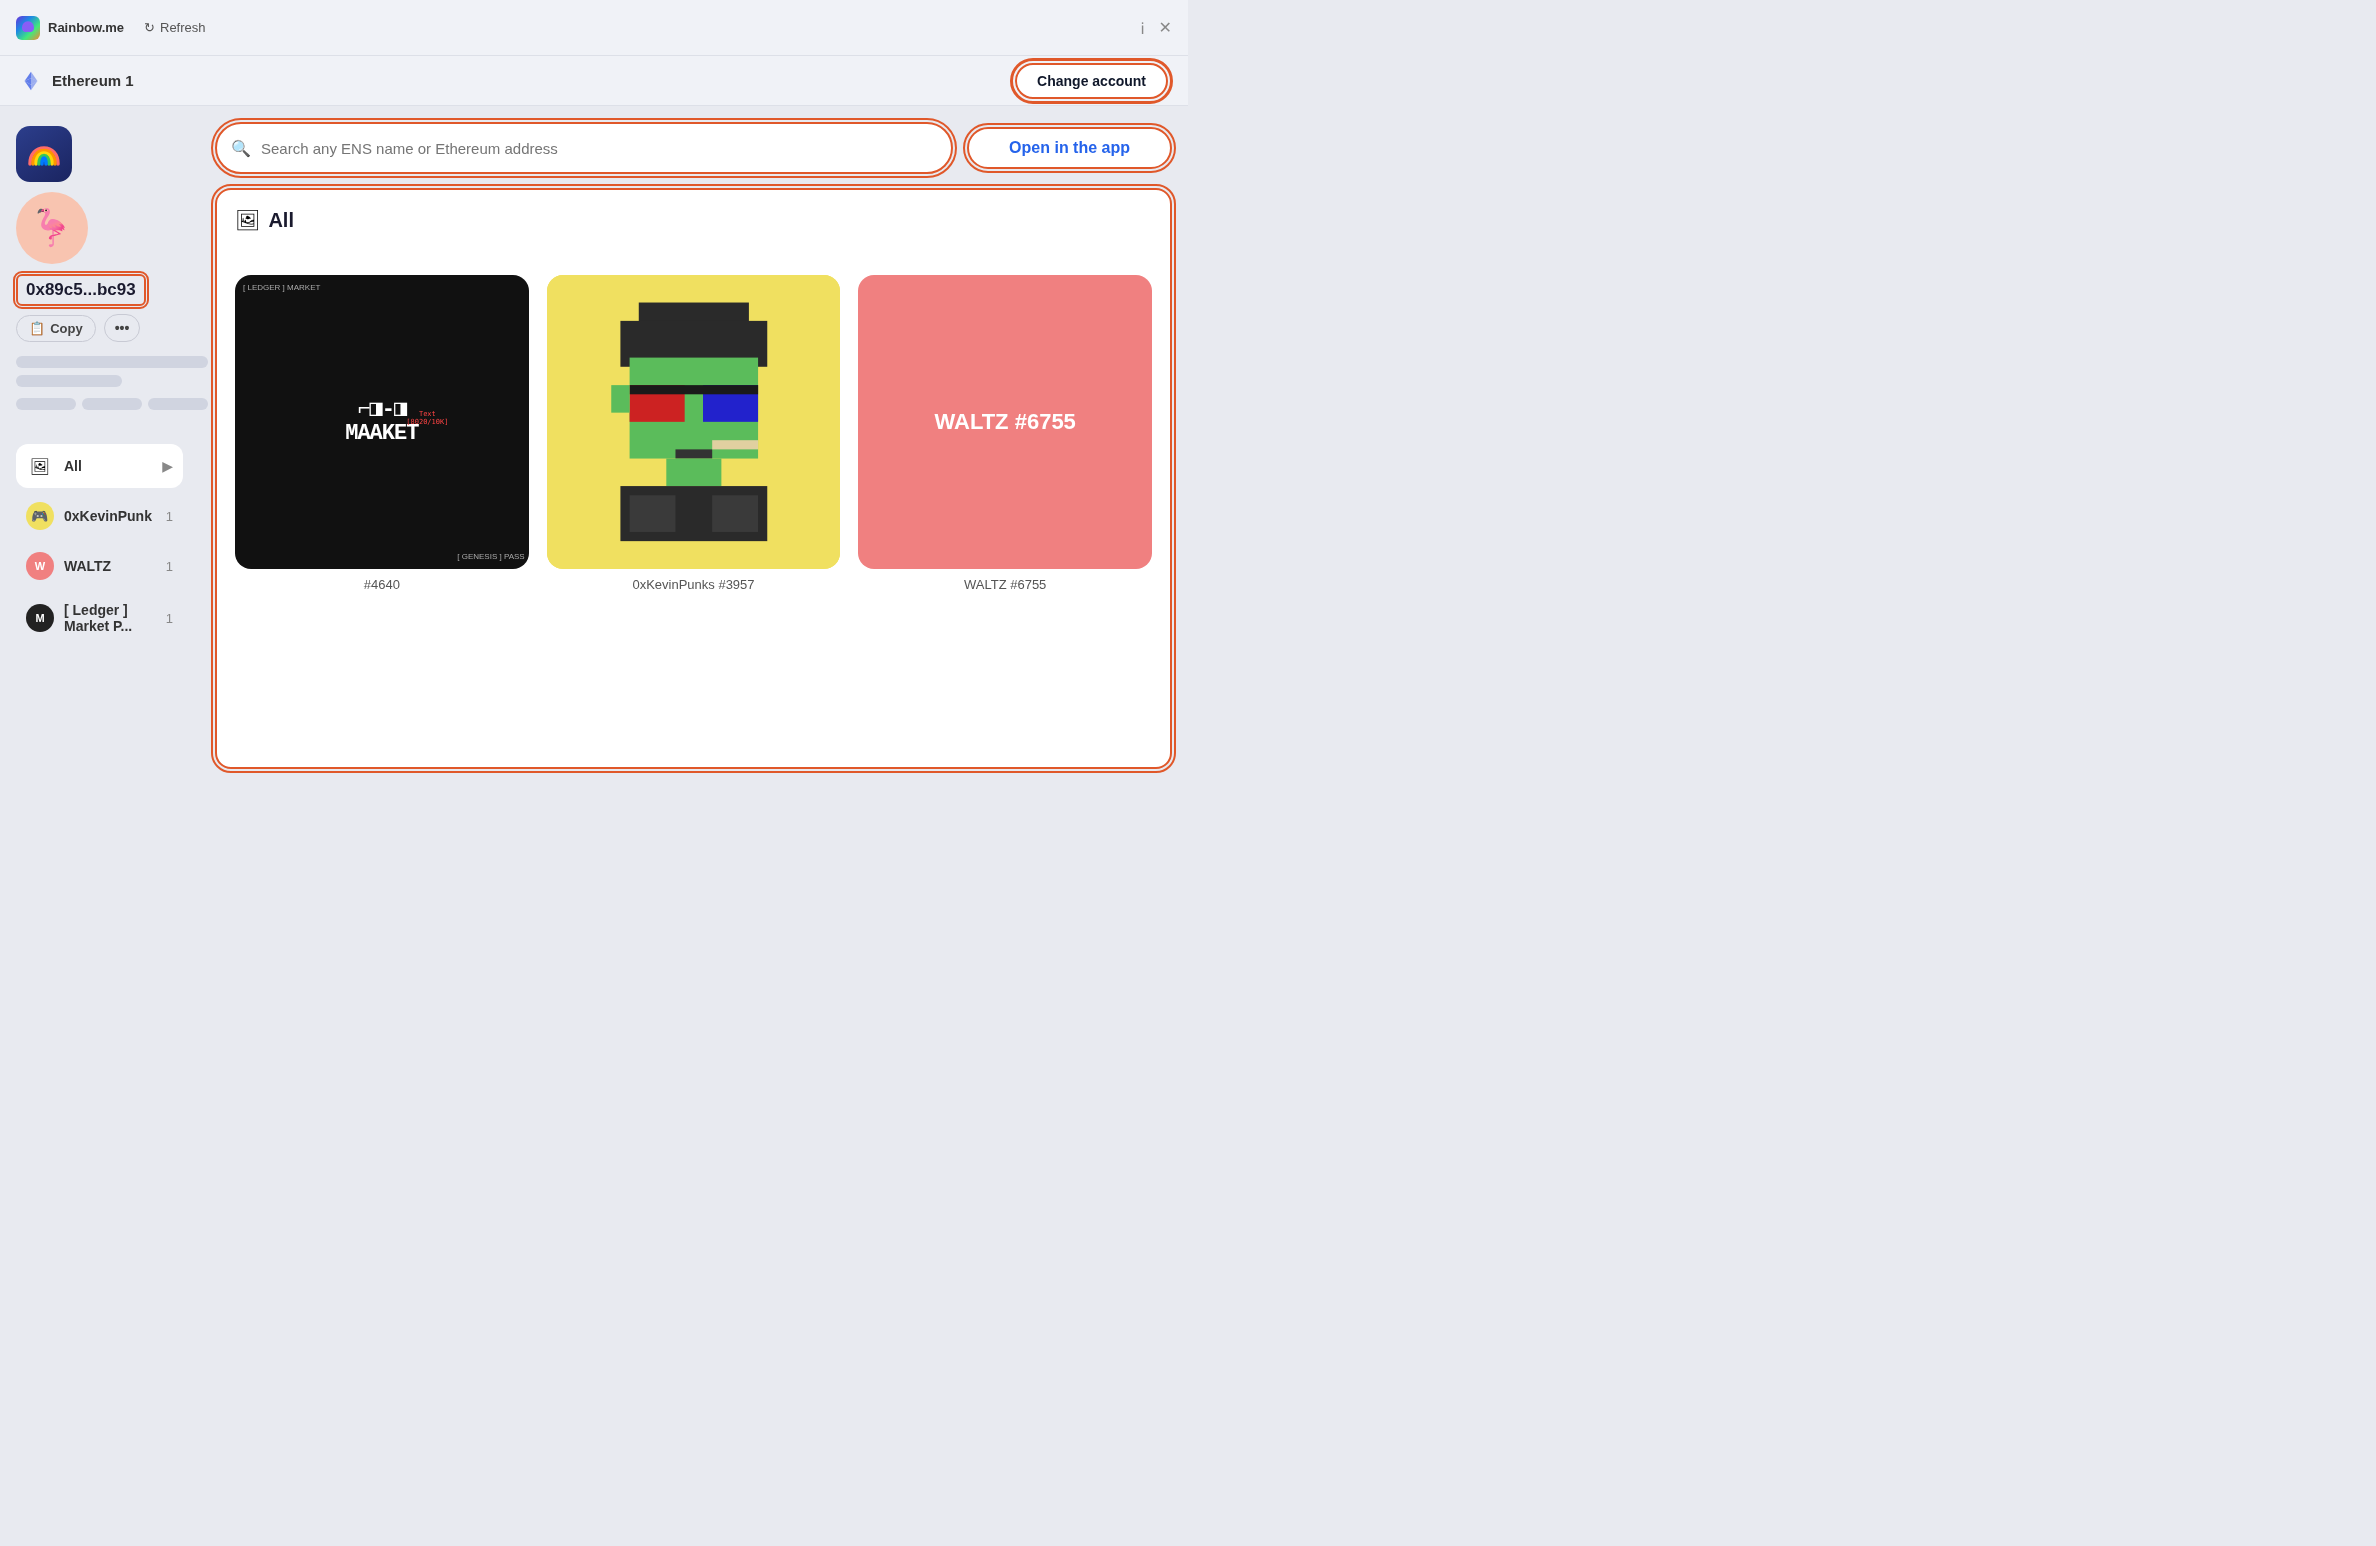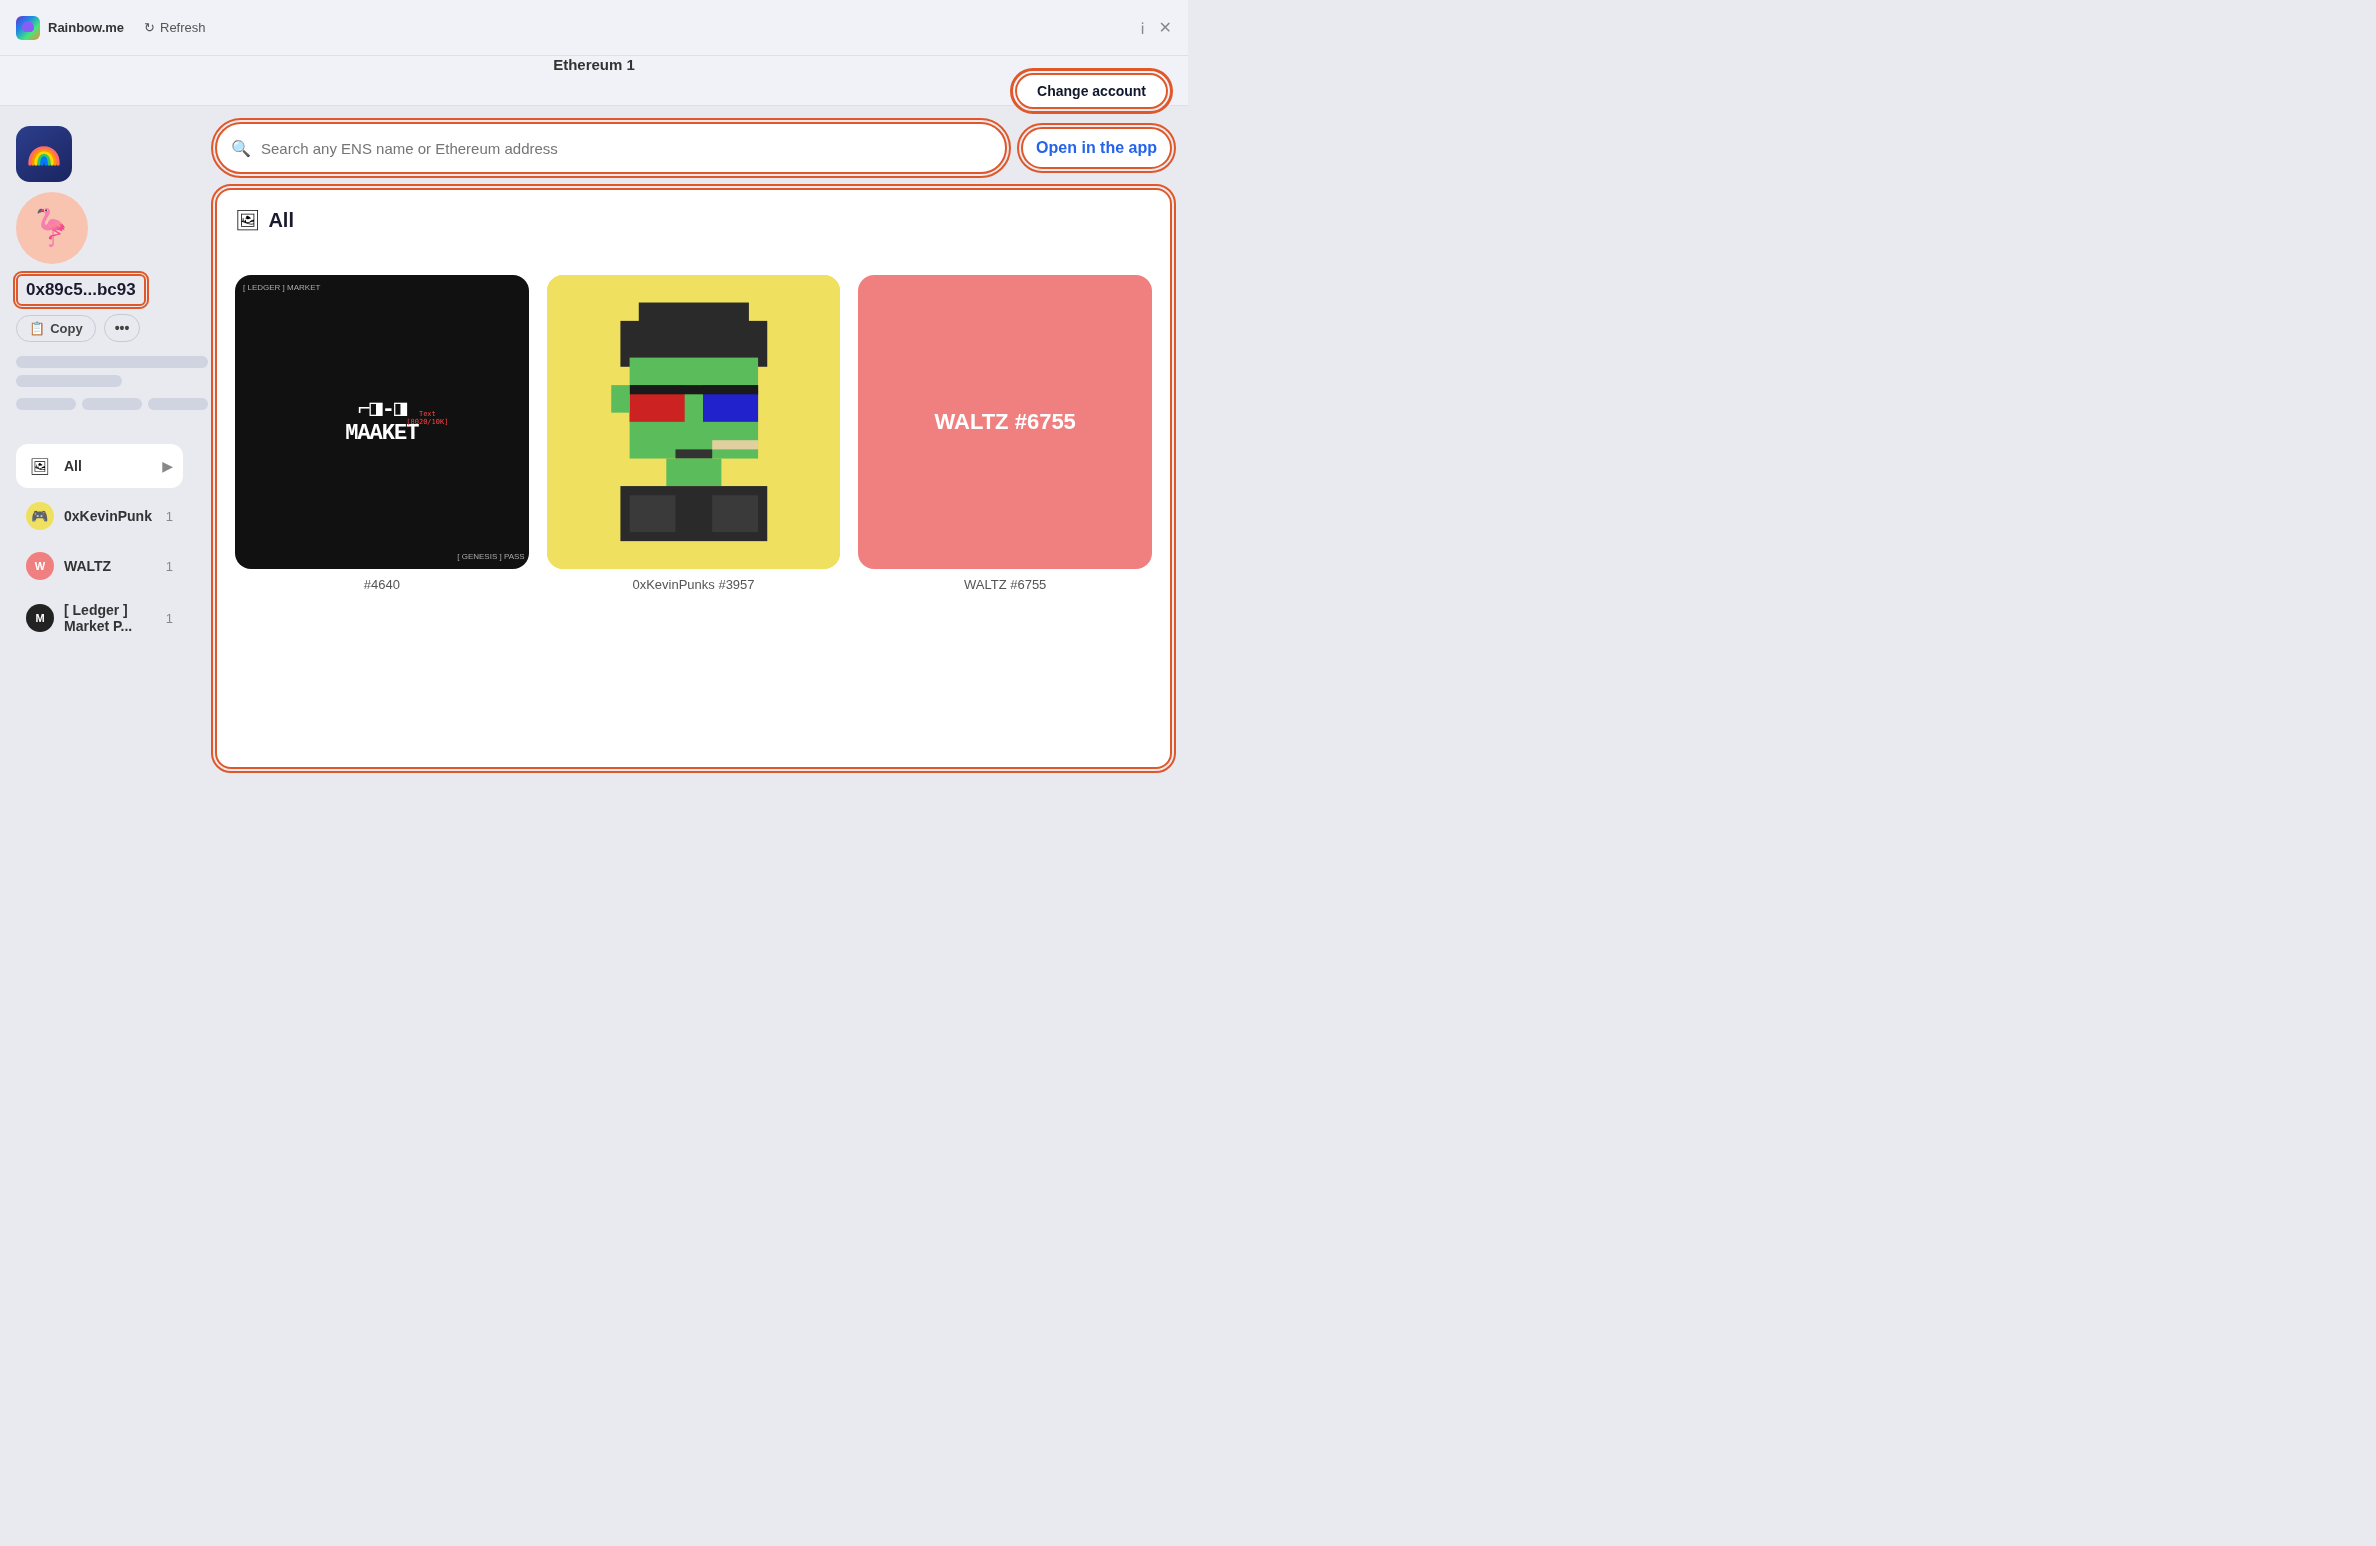--- a/index.html
+++ b/index.html
@@ -67,21 +67,20 @@
     }
 
     
     .accountbar {
       background: #f0f2f7;
       height: 50px;
       display: flex;
       align-items: center;
       padding: 0 20px;
       border-bottom: 1px solid #dde0e8;
-      flex-direction: column;
     }
     .eth-icon {
       width: 22px;
       height: 22px;
       margin-right: 10px;
     }
     .account-name {
       font-size: 15px;
       font-weight: 600;
       color: #333;
@@ -291,21 +290,21 @@
     }
     .search-icon-wrap {
       position: absolute;
       left: 14px;
       top: 50%;
       transform: translateY(-50%);
       color: #aaa;
       font-size: 16px;
     }
     .open-app-btn {
-      padding: 10px 13px;
+      padding: 10px 40px;
       border: 2px solid #e0582a;
       border-radius: 28px;
       background: white;
       color: #2563eb;
       font-size: 16px;
       font-weight: 700;
       cursor: pointer;
       white-space: nowrap;
       outline: 2px solid #e0582a;
       outline-offset: 2px;

